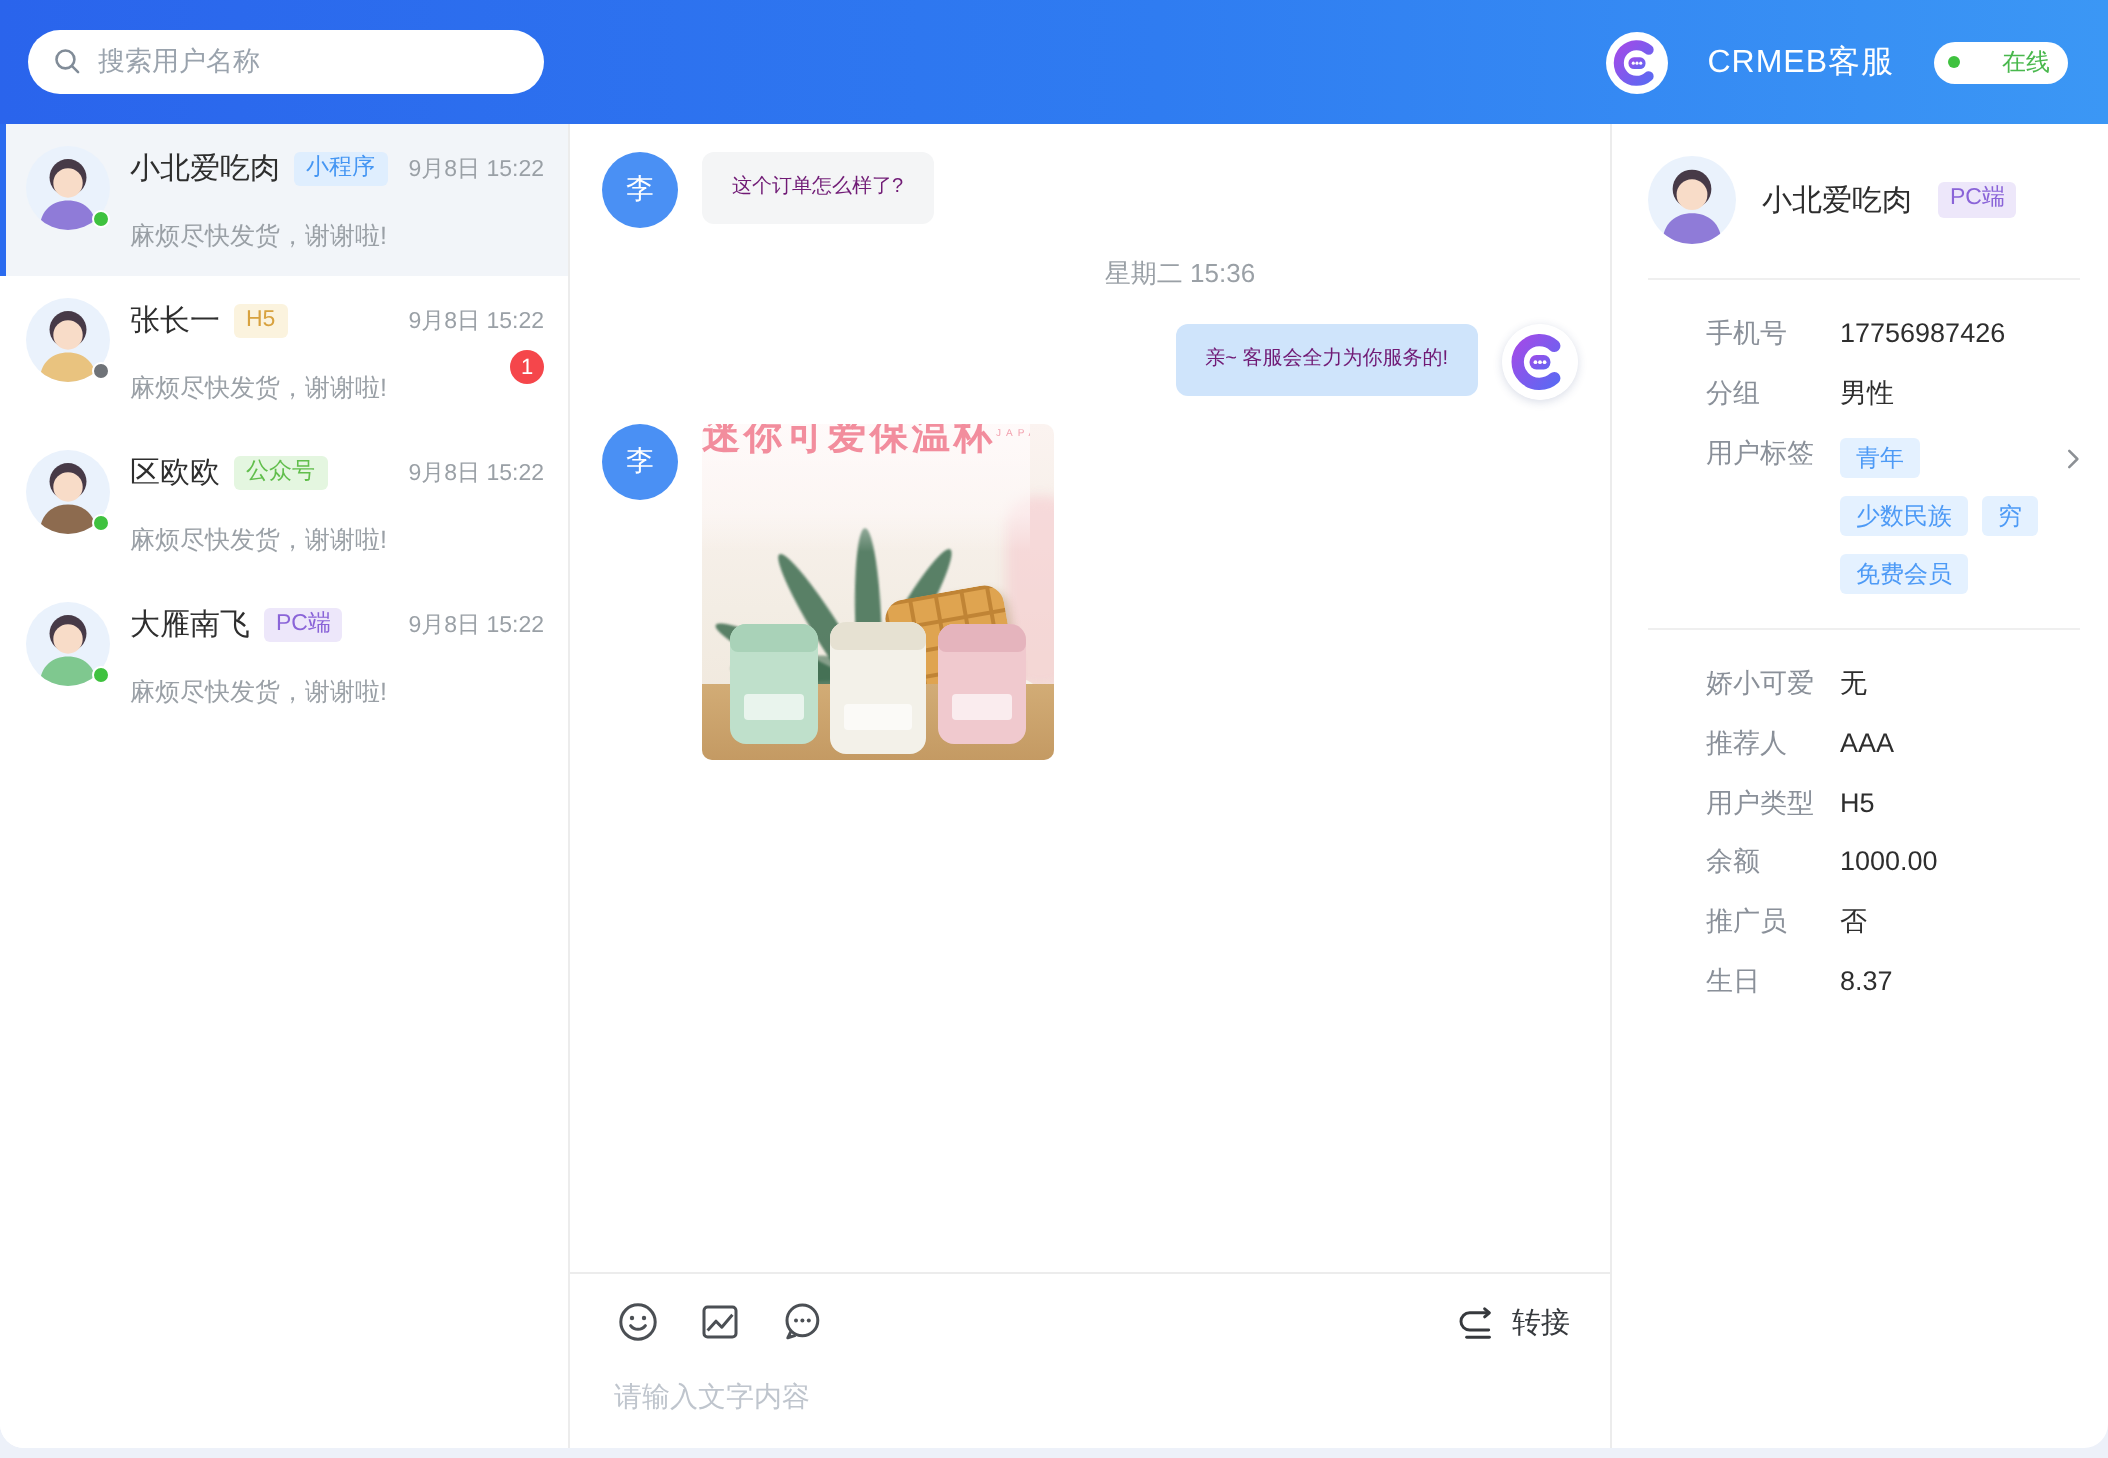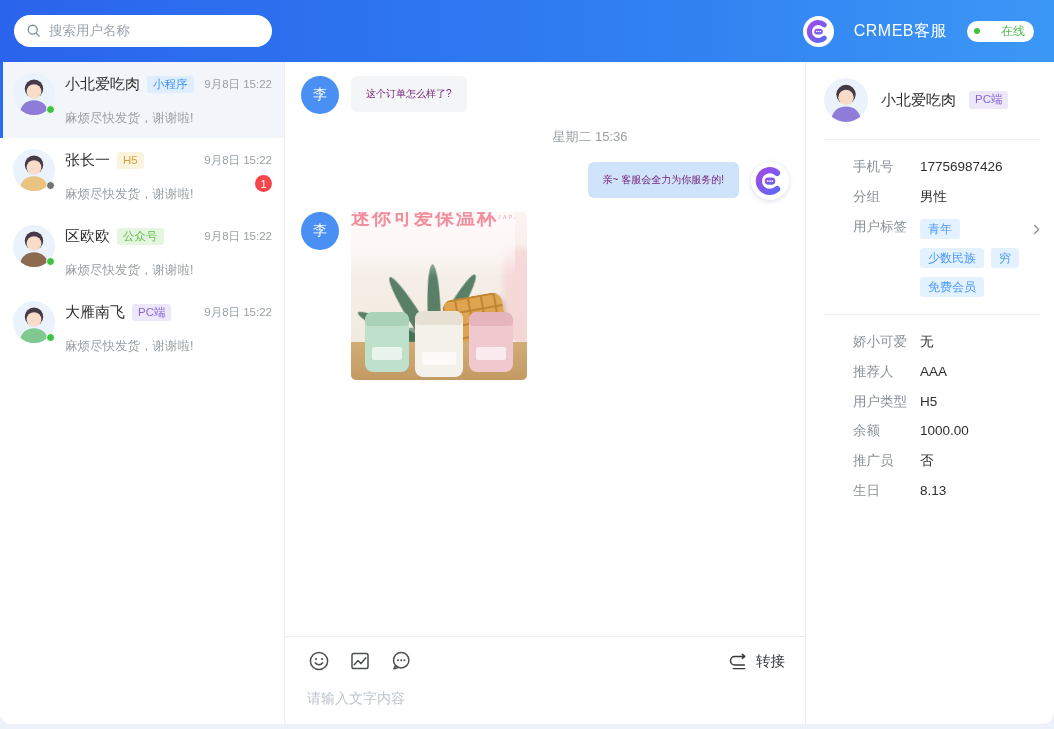--- a/index.html
+++ b/index.html
@@ -412,18 +412,18 @@
       <div class="prow">
         <span class="plabel">余额</span>
         <span class="pvalue">1000.00</span>
       </div>
       <div class="prow">
         <span class="plabel">推广员</span>
         <span class="pvalue">否</span>
       </div>
       <div class="prow">
         <span class="plabel">生日</span>
-        <span class="pvalue">8.13</span>
+        <span class="pvalue">8.37</span>
       </div>
     </aside>
 
   </div>
 </div>
 
 </body></html>

